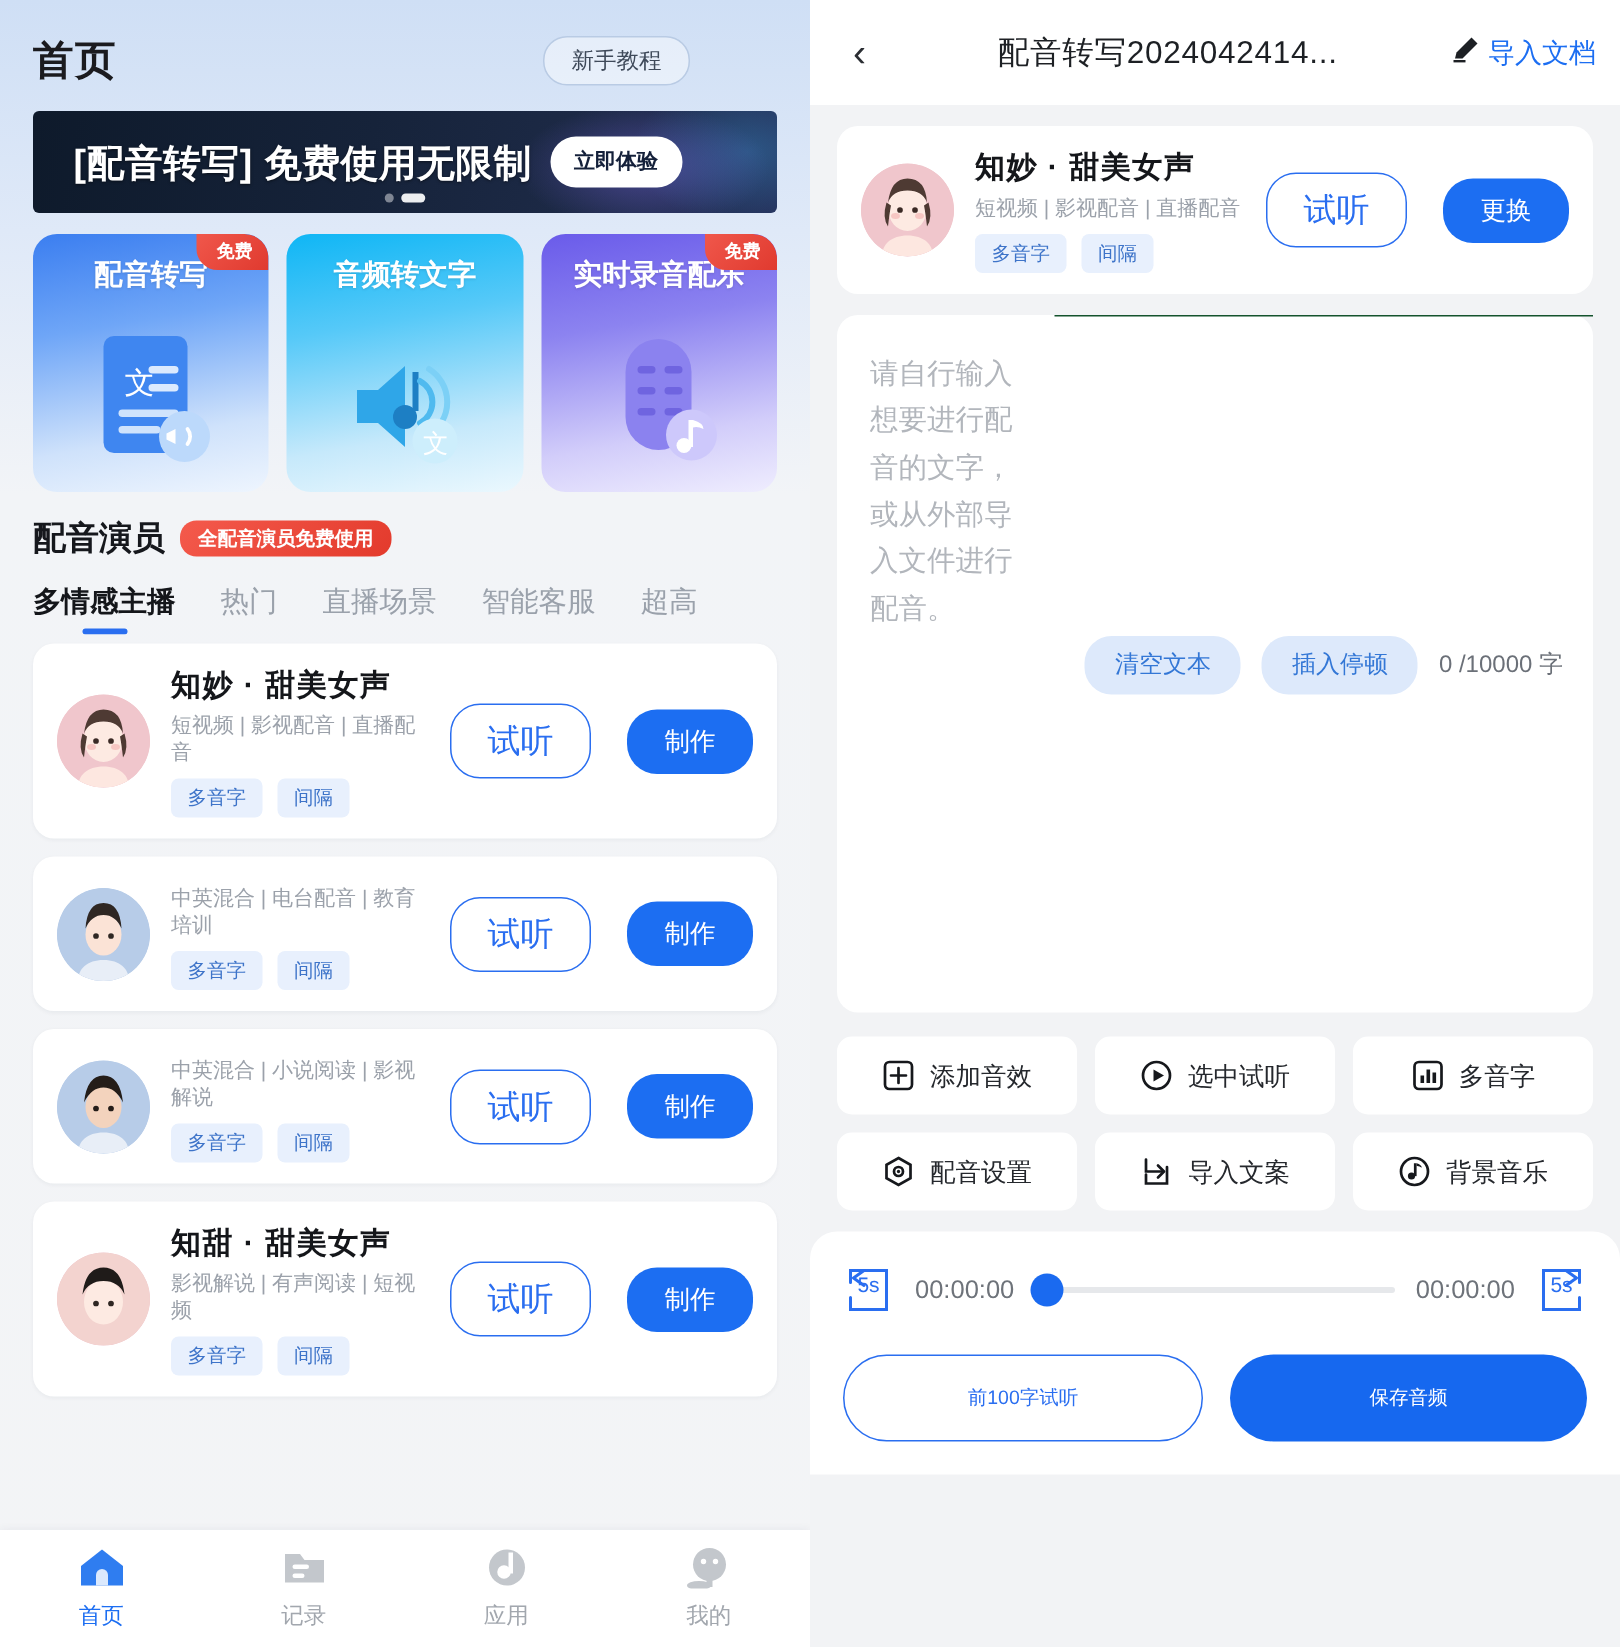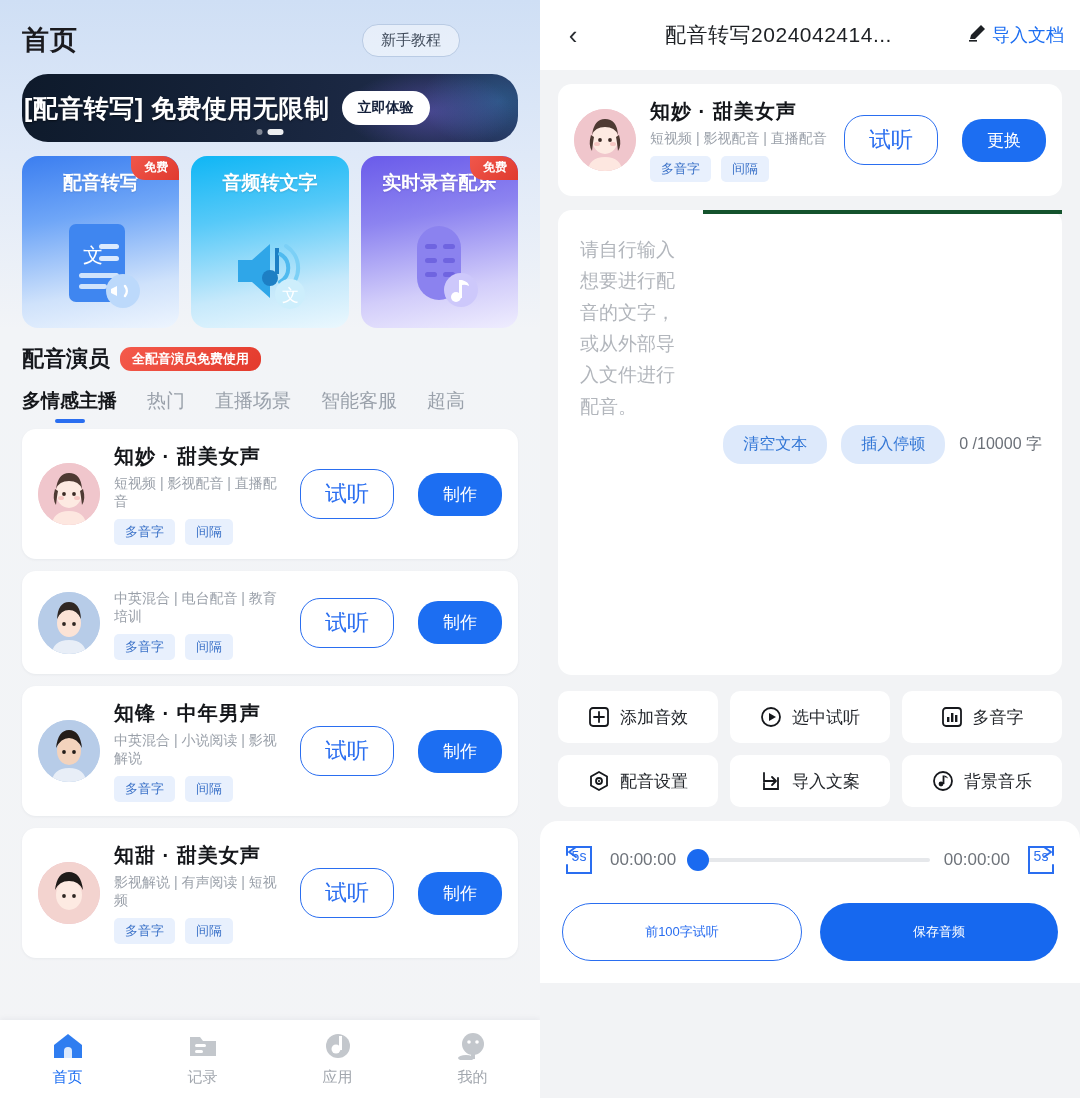--- a/index.html
+++ b/index.html
@@ -16,26 +16,26 @@
     background: linear-gradient(180deg, #cfdff5 0%, #dfe9f8 14%, #f2f4f7 30%, #f3f4f6 100%);
     overflow: hidden;
   }
   .l-head { padding: 22px 22px 0 22px; display: flex; align-items: center; justify-content: space-between; }
   .l-title { font-size: 27px; font-weight: 700; color: #1b1b1f; letter-spacing: 1px; }
   .tutorial-pill {
     border: 1px solid #b9cbe4; border-radius: 16px; background: rgba(255,255,255,.45);
     padding: 6px 18px; font-size: 15px; color: #3f4a5a; margin-right: 58px;
   }
   .banner {
-    margin: 16px 22px 0 22px; height: 68px; border-radius: 26px; position: relative;
+    margin: 16px 22px 0 22px; height: 68px; border-radius: 4px; position: relative;
     background:
       radial-gradient(120px 60px at 82% 55%, rgba(120,100,220,.45), transparent 70%),
       radial-gradient(110px 70px at 96% 40%, rgba(60,160,220,.35), transparent 70%),
       linear-gradient(100deg, #0e1a2b 0%, #16233a 45%, #1d2a47 75%, #25305a 100%);
-    display: flex; align-items: center; padding: 0 2px; overflow: hidden;
+    display: flex; align-items: center; padding: 0 27px; overflow: hidden;
   }
   .banner-text {
     color: #fff; font-size: 25px; font-weight: 800; letter-spacing: .5px;
     text-shadow: 0 1px 2px rgba(0,0,0,.5); white-space: nowrap;
   }
   .banner-btn {
     margin-left: 12px; background: #fff; color: #14203a; font-size: 14px; font-weight: 600;
     border-radius: 18px; padding: 8px 16px; white-space: nowrap;
   }
   .dots { position: absolute; bottom: 7px; left: 50%; transform: translateX(-50%); display: flex; gap: 5px; align-items: center; }
@@ -106,21 +106,21 @@
     height: 70px; background: #fff; display: flex; align-items: center; padding: 0 16px; gap: 8px;
   }
   .back-btn { width: 34px; font-size: 26px; color: #2b2e33; text-align: center; line-height: 1; }
   .r-title { flex: 1; text-align: center; font-size: 21px; color: #1d2024; letter-spacing: .5px; }
   .import-doc { display: flex; align-items: center; gap: 5px; color: #1c6ef2; font-size: 18px; }
   .r-body { flex: 1; padding: 14px 18px 0 18px; overflow: hidden; }
 
   .voice-card { background: #fff; border-radius: 14px; padding: 14px 16px; display: flex; align-items: center; gap: 14px; }
   .editor-card { background: #fff; border-radius: 14px; margin-top: 14px; height: 465px; display: flex; flex-direction: row; }
   .editor-text { padding: 24px 22px 0 22px; font-size: 19px; line-height: 1.65; color: #b2b6bc; flex: 1; }
-  .editor-foot { border-top: 4px solid #14532d; padding: 14px 20px; display: flex; align-items: center; gap: 14px; }
+  .editor-foot { border-top: 1px solid #14532d; padding: 14px 20px; display: flex; align-items: center; gap: 14px; }
   .soft-chip { background: #dde9fb; color: #3377d6; font-size: 16px; border-radius: 18px; padding: 9px 20px; }
   .counter { margin-left: auto; font-size: 16px; color: #6b7078; }
 
   .fn-grid { display: grid; grid-template-columns: repeat(3, 1fr); gap: 12px; margin-top: 16px; }
   .fn-btn {
     background: #fff; border-radius: 10px; height: 52px; display: flex; align-items: center;
     justify-content: center; gap: 10px; font-size: 17px; color: #25282d;
   }
   .fn-icon { width: 22px; height: 22px; display: block; }
 
@@ -282,21 +282,20 @@
           <svg width="62" height="62" viewBox="0 0 62 62">
             <circle cx="31" cy="31" r="31" fill="#b7cce8"></circle>
             <path d="M31 48 c-11 0 -17 6 -17 14 h34 c0 -8 -6 -14 -17 -14z" fill="#e8eef7"></path>
             <ellipse cx="31" cy="31" rx="12" ry="14" fill="#f3d3bd"></ellipse>
             <path d="M18 28 q2 -18 13 -18 q11 0 13 18 q-5 -10 -13 -10 q-8 0 -13 10z" fill="#241d19"></path>
             <circle cx="26" cy="32" r="1.9" fill="#241d19"></circle>
             <circle cx="36" cy="32" r="1.9" fill="#241d19"></circle>
           </svg>
         </div>
         <div class="actor-info">
-          <div class="actor-name">知锋 · 中年男声</div>
           <div class="actor-tags">中英混合 | 小说阅读 | 影视解说</div>
           <div class="chips">
             <span class="chip">多音字</span>
             <span class="chip">间隔</span>
           </div>
         </div>
         <div class="btn-outline">试听</div>
         <div class="btn-solid">制作</div>
       </div>
 

